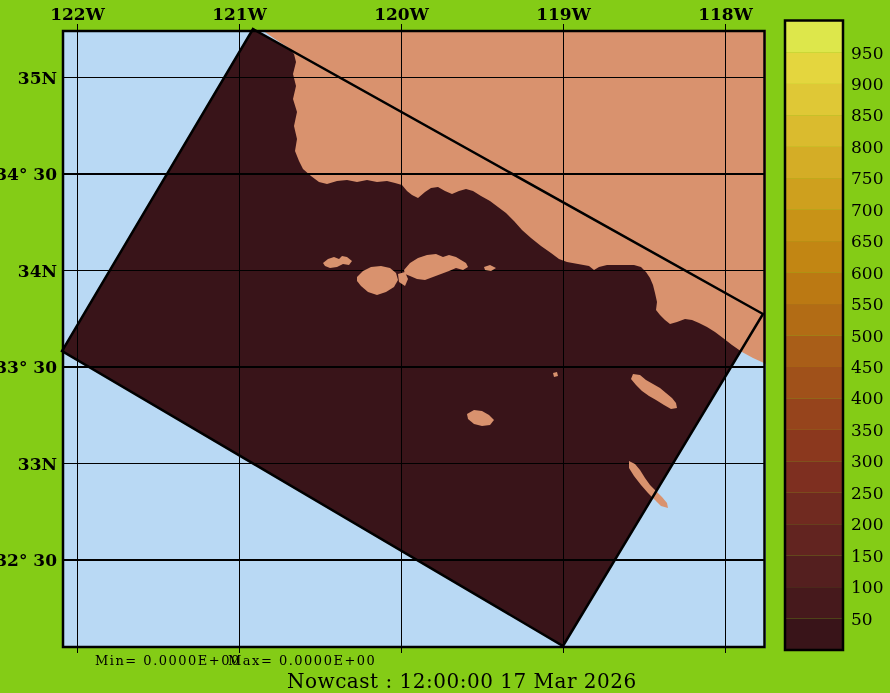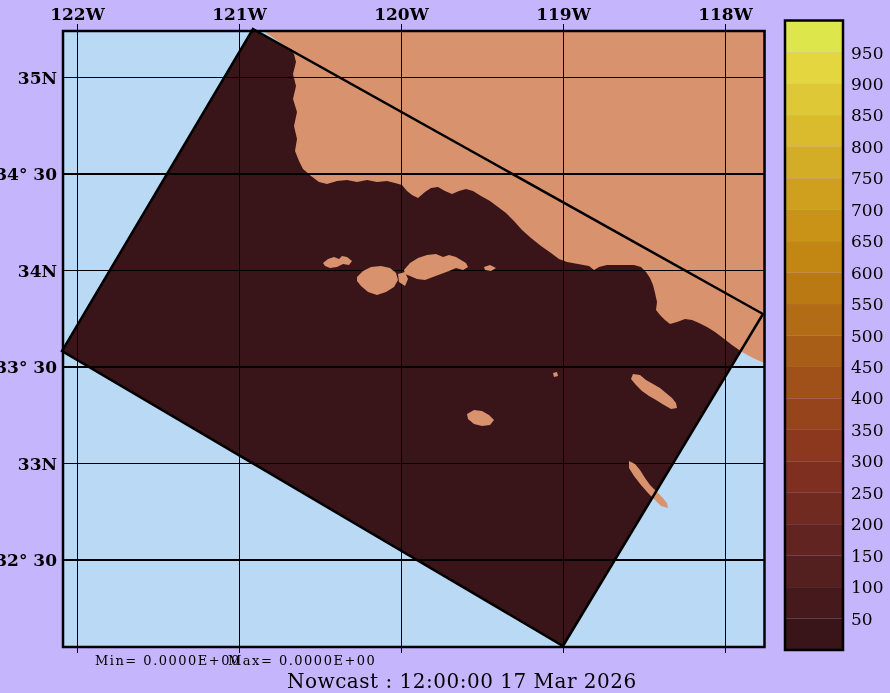--- a/index.html
+++ b/index.html
@@ -1,16 +1,16 @@
 <!DOCTYPE html>
 <html><head>
 <meta charset="utf-8">
 <style>
   html,body{margin:0;padding:0;background:#ffffff;}
-  .figure{position:relative;width:890px;height:693px;background:#c4b5fd;overflow:hidden;
+  .figure{position:relative;width:890px;height:693px;background:#84cc16;overflow:hidden;
           font-family:"DejaVu Serif", serif;}
   svg{display:block;}
   text{fill:#000000;}
   .axis-label{font-size:17px;font-weight:bold;}
   .cbar-label{font-size:17px;}
   .minmax-label{font-size:13px;letter-spacing:1.5px;}
   .footer-label{font-size:20px;letter-spacing:0.5px;}
 </style>
 </head>
 <body>

